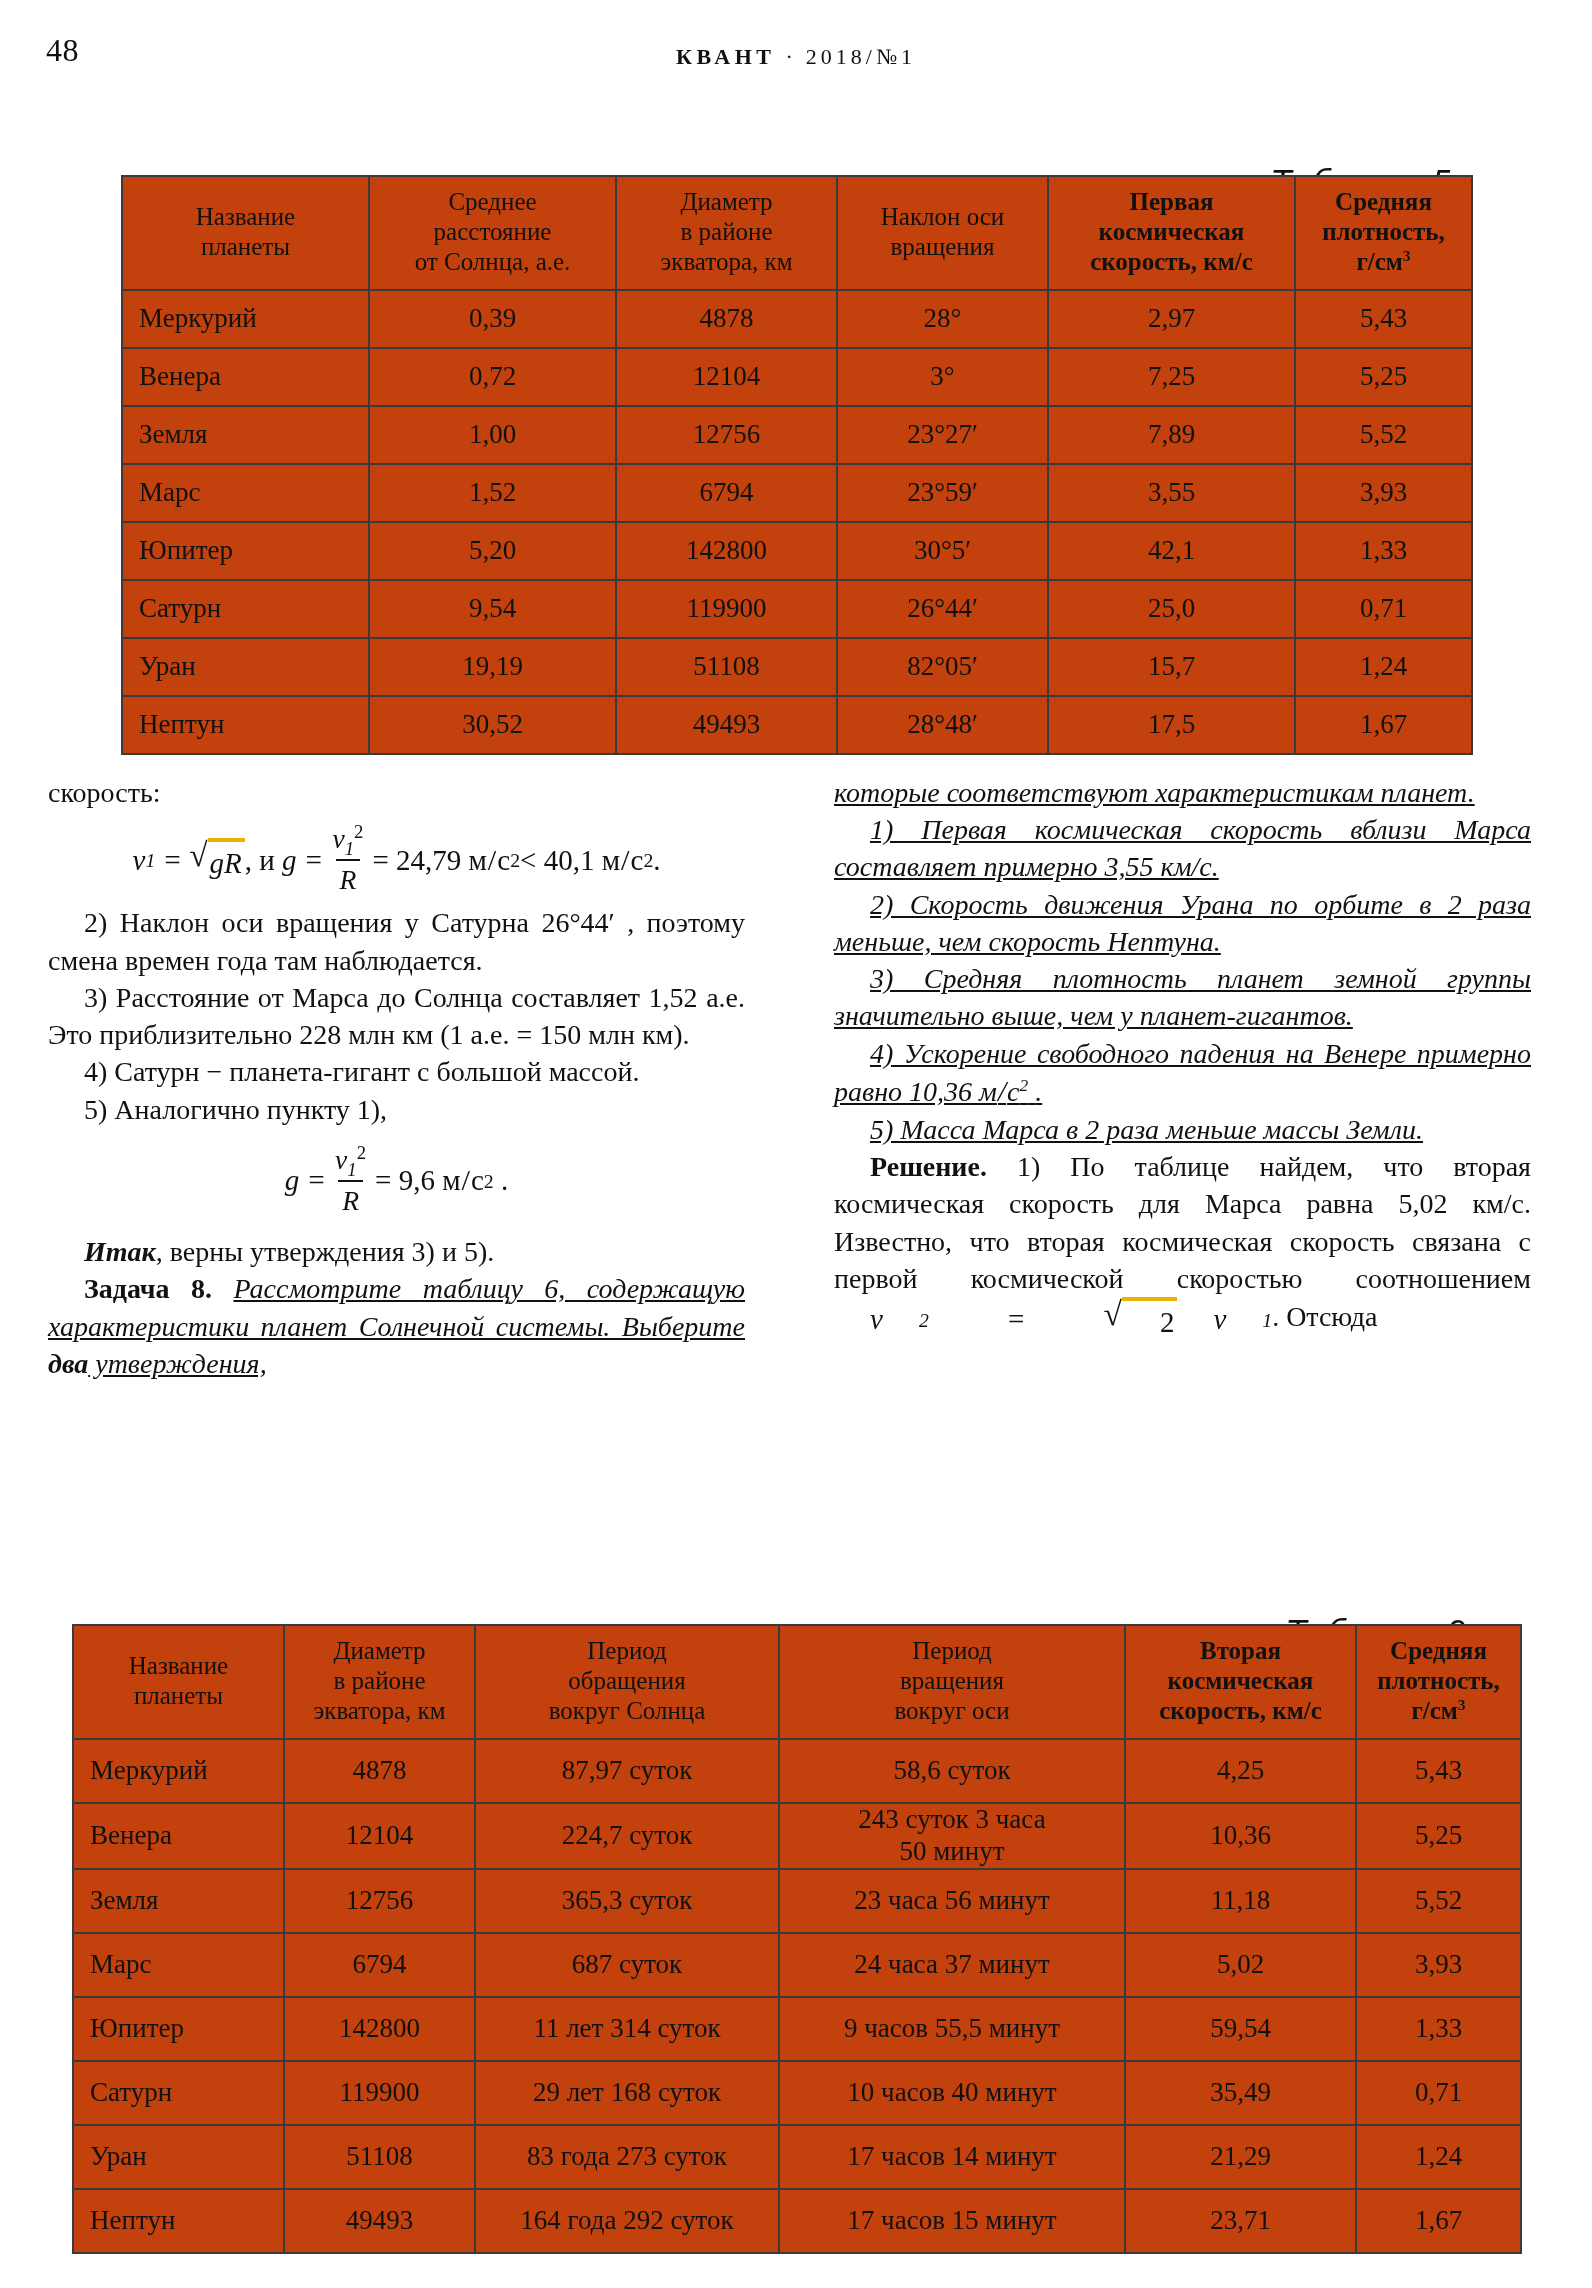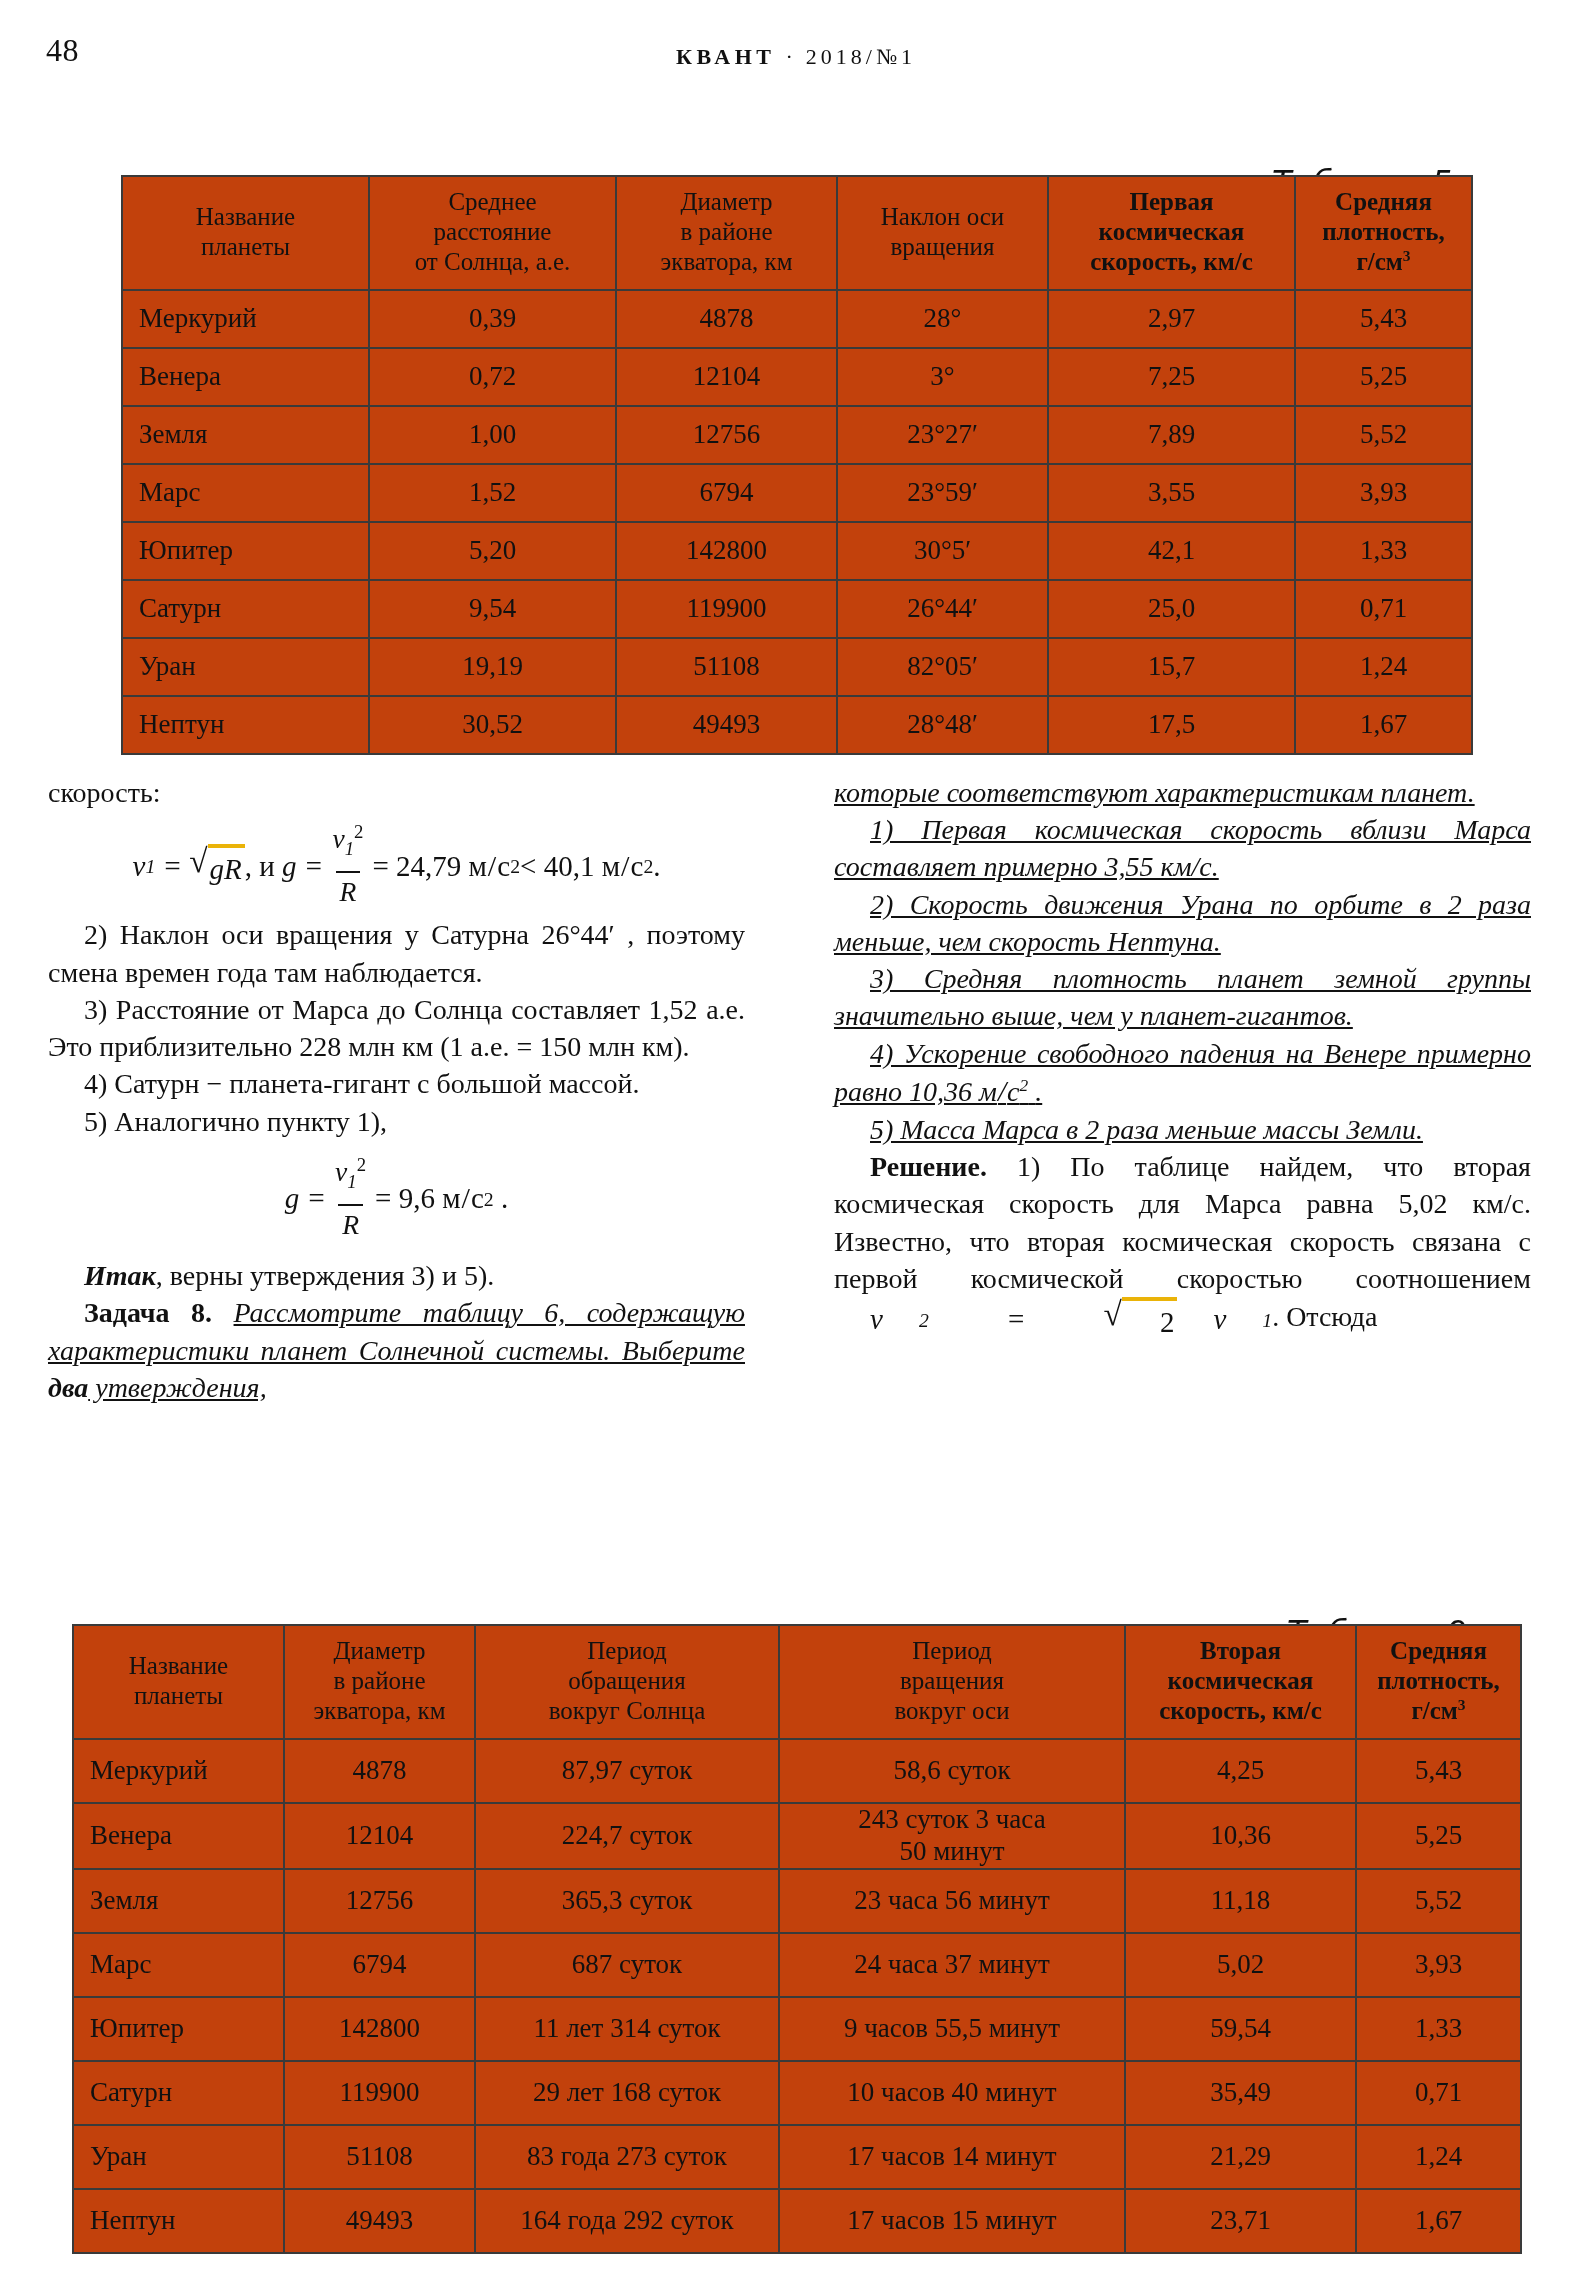--- a/index.html
+++ b/index.html
@@ -133,21 +133,21 @@
     vertical-align: middle;
   }
   .frac {
     display: inline-flex;
     flex-direction: column;
     align-items: center;
     vertical-align: middle;
     margin: 0 5px;
     font-size: 0.95em;
   }
-  .frac .num { padding: 0 4px 13px 4px; }
+  .frac .num { padding: 0 4px 1px 4px; }
   .frac .den { border-top: 2px solid #111; padding: 1px 4px 0 4px; }
   .sqrt {
     display: inline-flex;
     align-items: stretch;
     vertical-align: middle;
   }
   .sqrt .radical { font-size: 1.15em; line-height: 1; }
   .sqrt .rad-body {
     border-top: 4px solid #eab308;
     padding: 2px 3px 0 2px;

